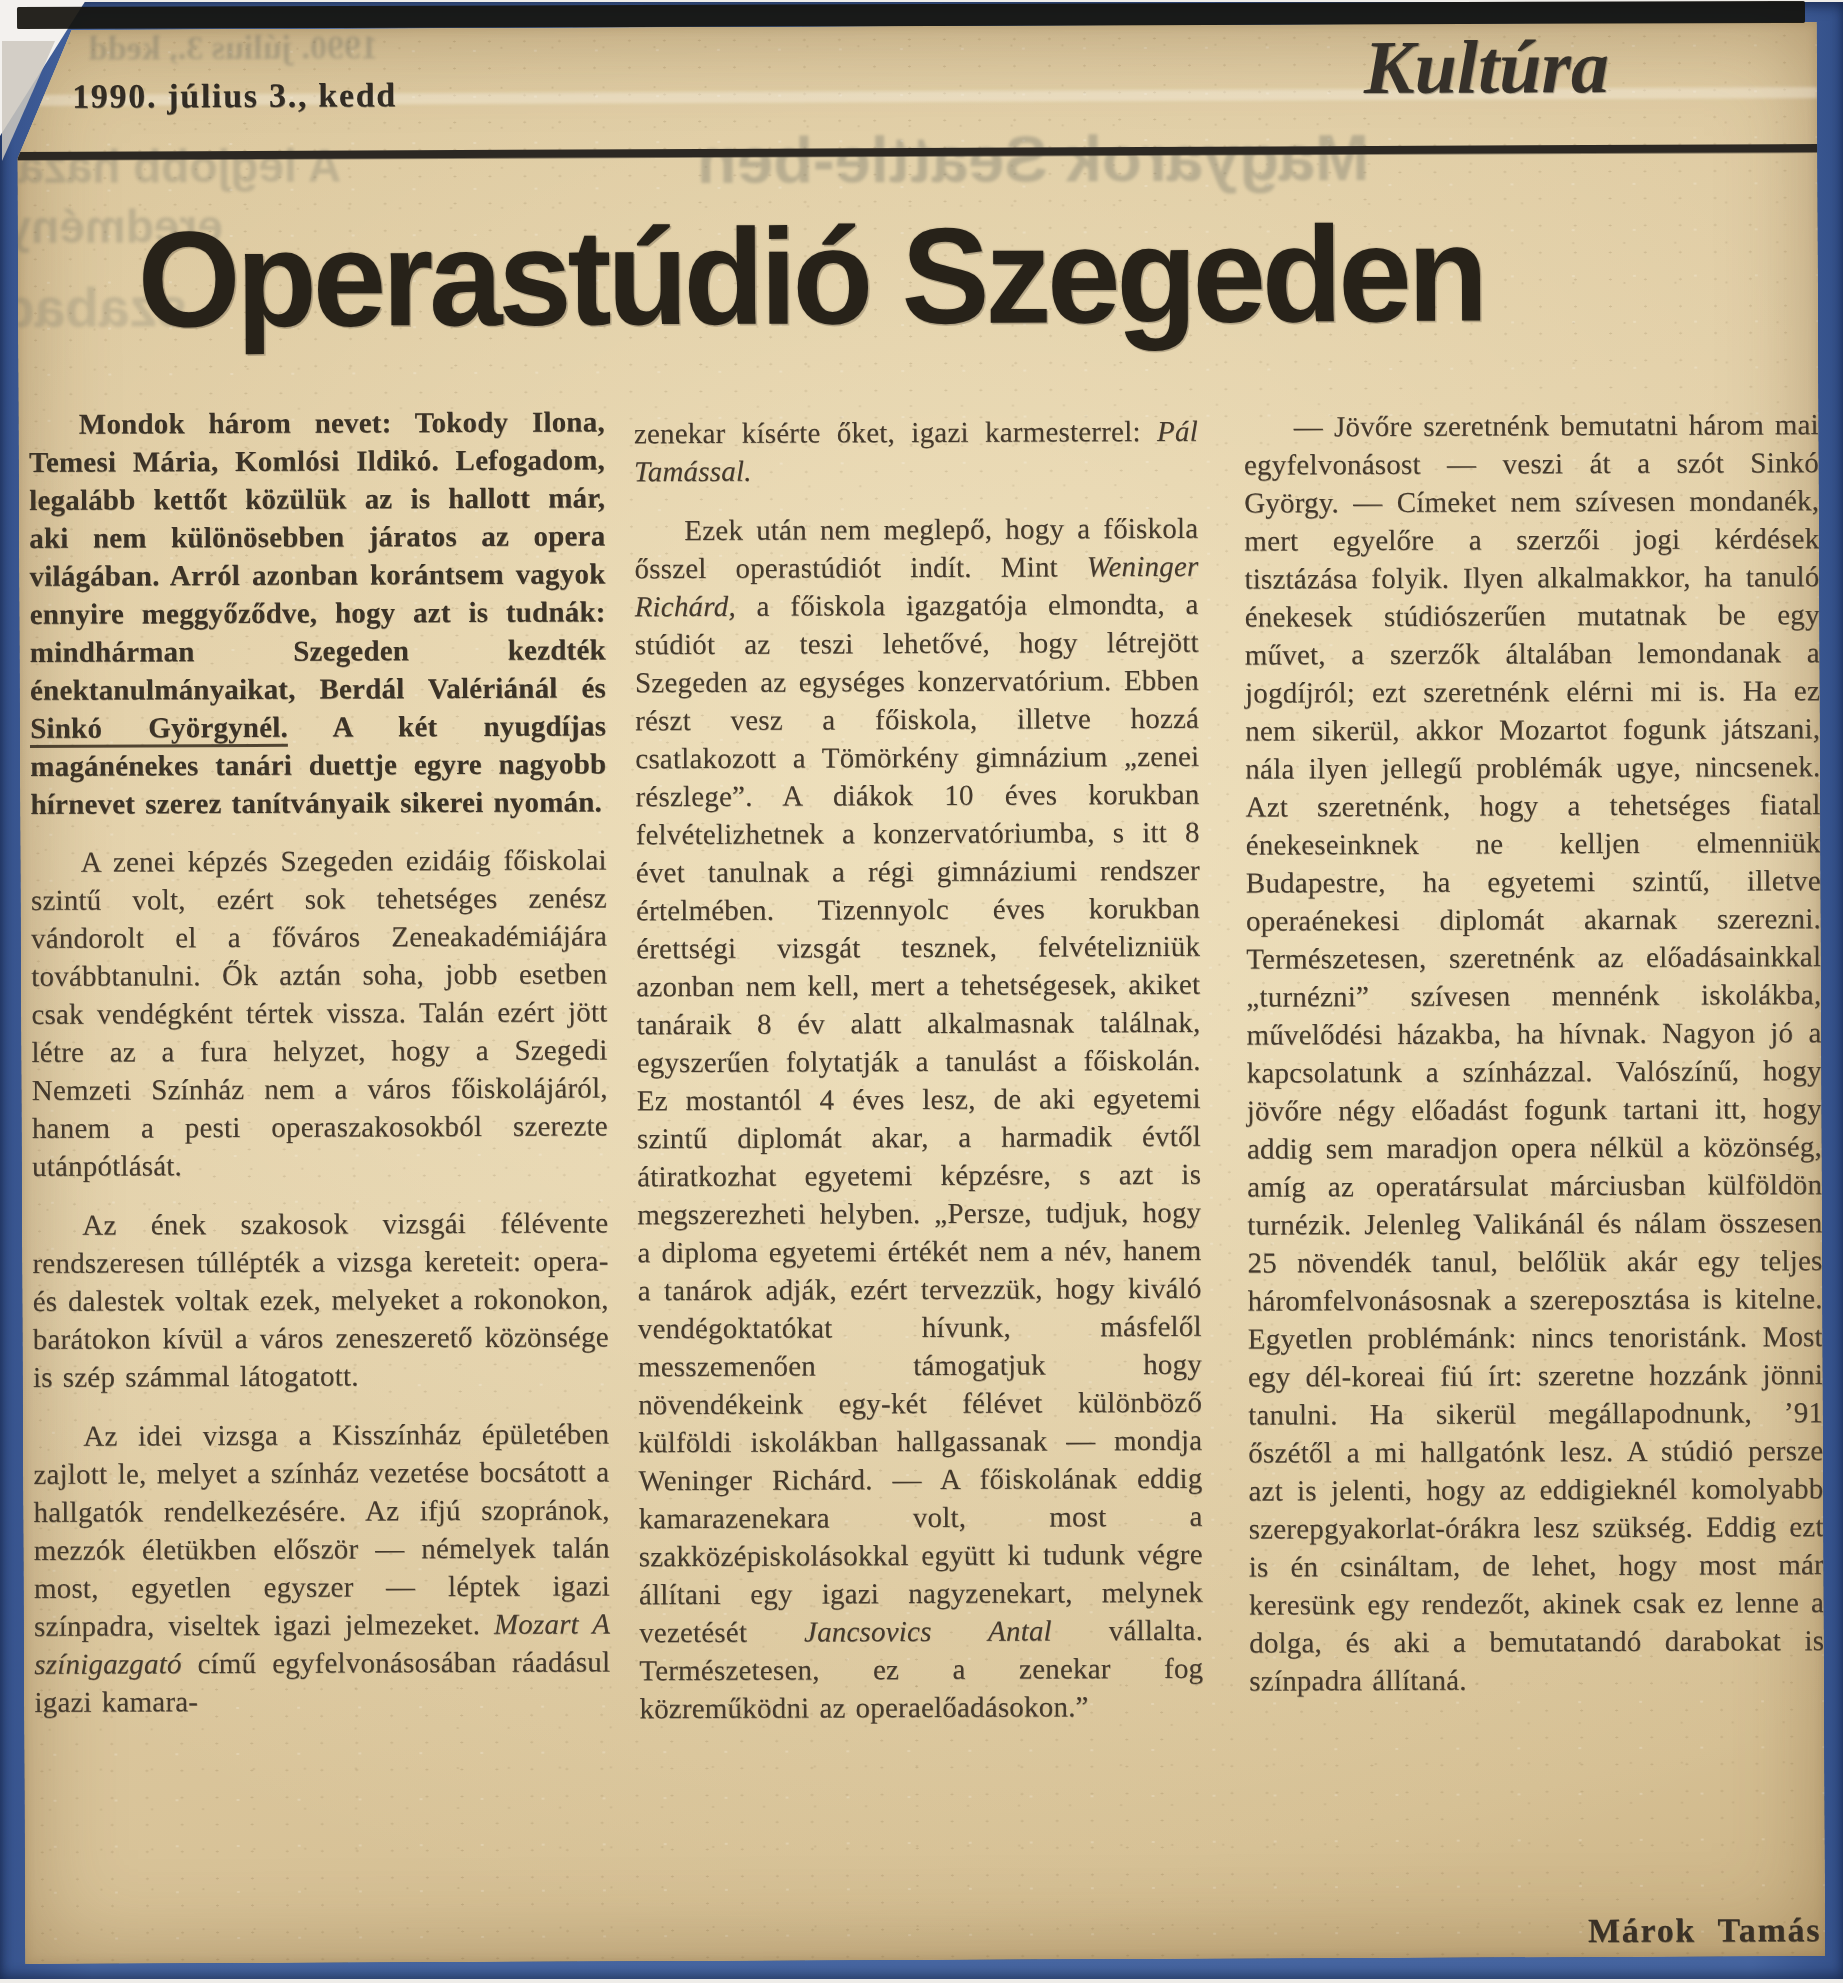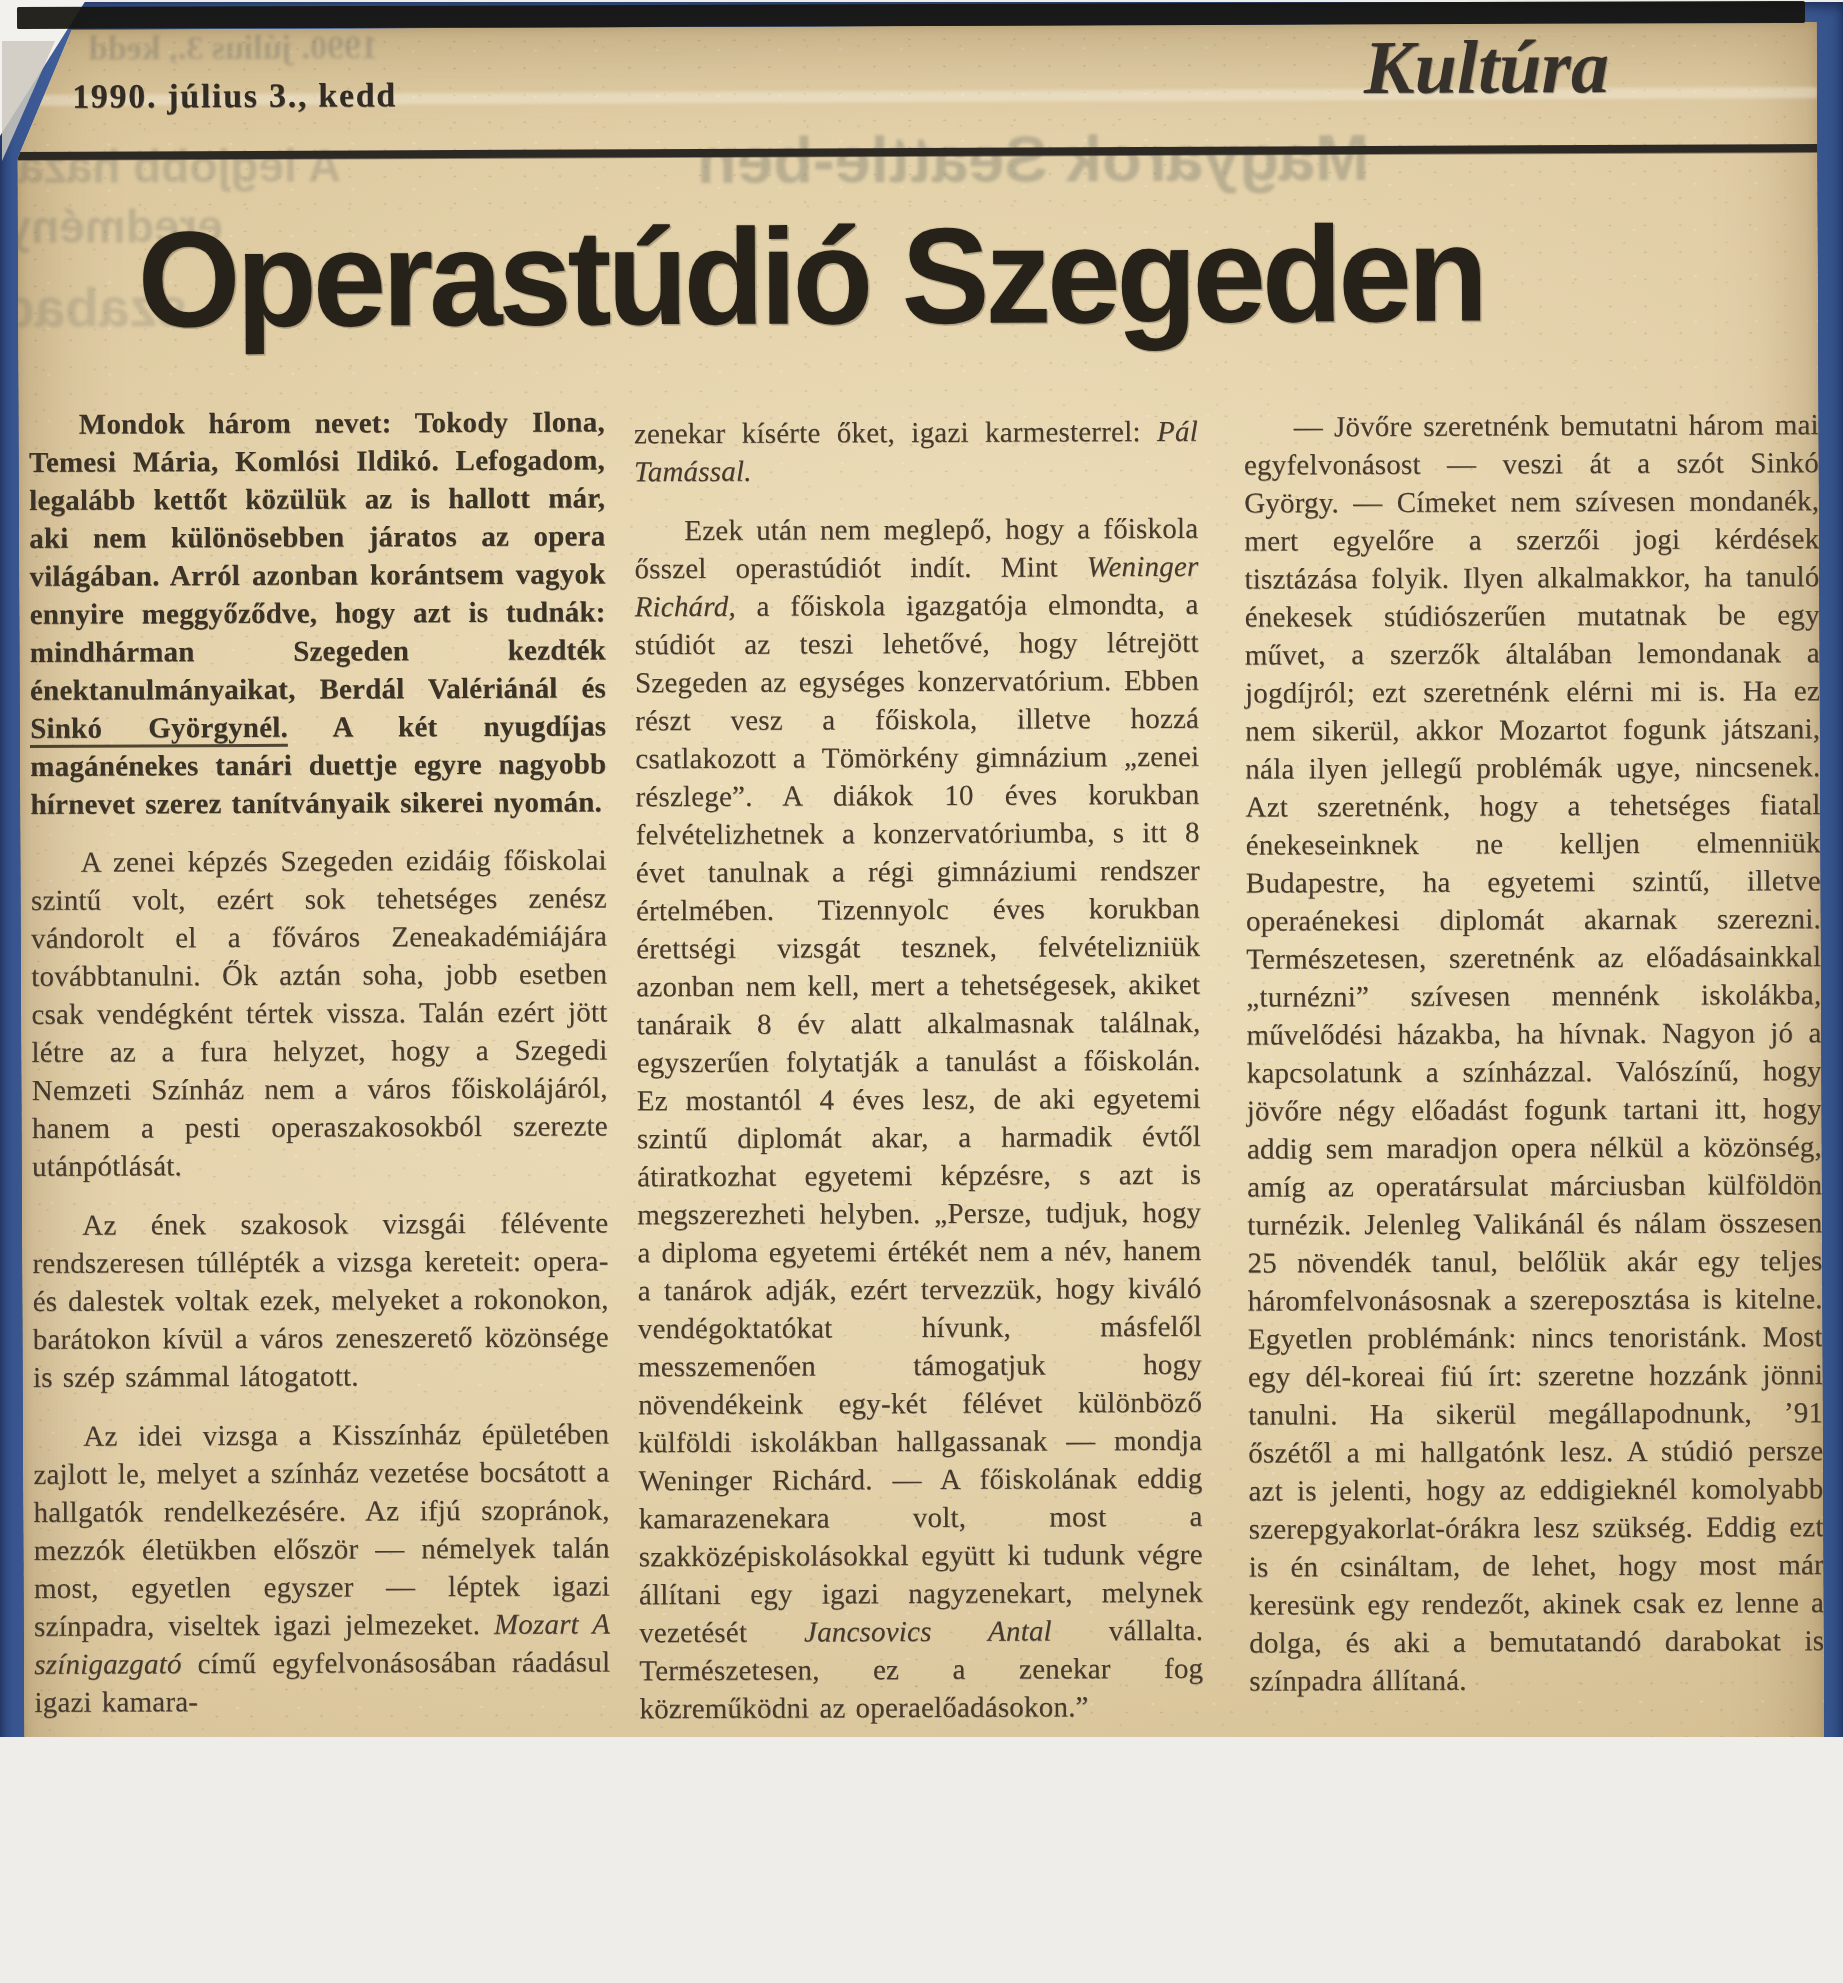--- a/index.html
+++ b/index.html
@@ -1,18 +1,18 @@
 <!DOCTYPE html>
 <html lang="hu" style="font-size:13.8px"><head>
 <meta charset="utf-8">
 <title>Operastúdió Szegeden — újságkivágás</title>
 <style>
   html,body { margin:0; padding:0; background:#efede9; }
   .page {
-    position:relative; width:1844px; height:1737px; overflow:hidden;
+    position:relative; width:1844px; height:1983px; overflow:hidden;
     background:#efede9; font-family:"Liberation Serif", serif;
   }
   
   .album {
     position:absolute; left:0; top:1.7px; width:1844px; height:1977px;
     background:linear-gradient(90deg,#36528c 0%,#45649f 5%,#4766a1 50%,#45649f 95%,#334f88 100%);
     box-shadow:inset 0 5.2px 12px rgba(10,20,45,.5), inset 0 -5.2px 10.3px rgba(10,20,45,.4);
   }
   
   .corner-white {

